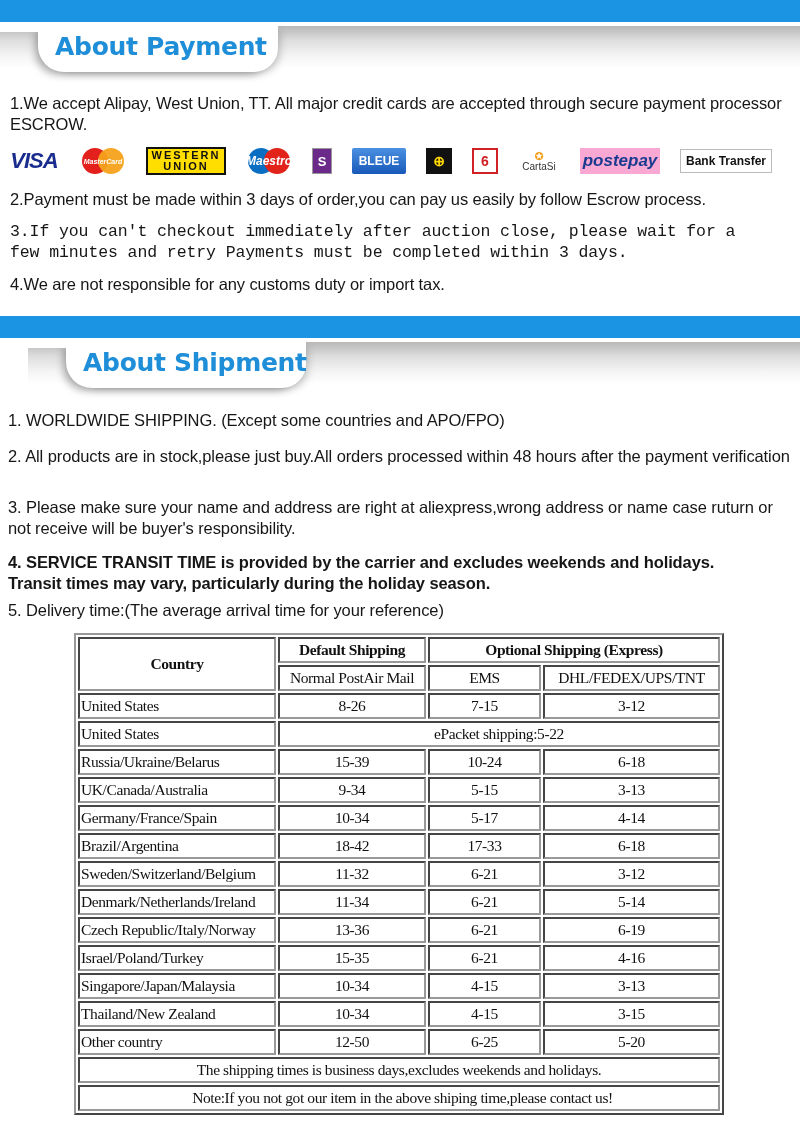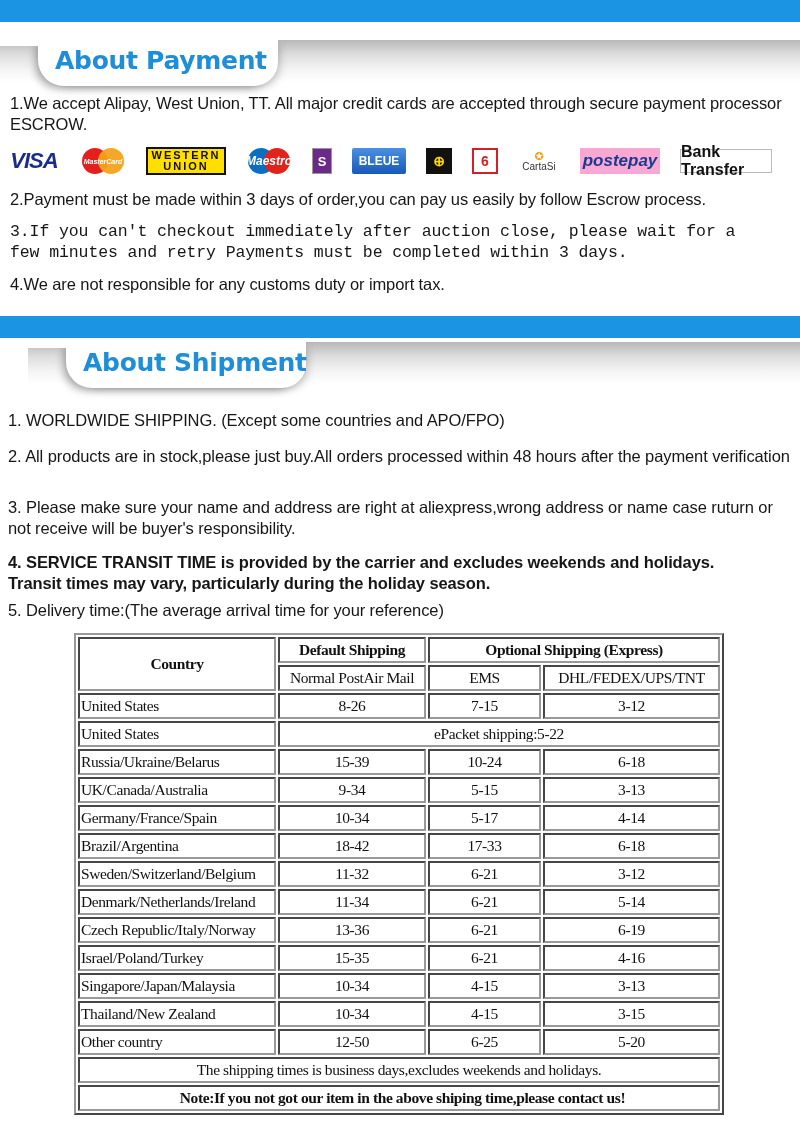--- a/index.html
+++ b/index.html
@@ -44,38 +44,38 @@
   .maestro .c1 { left: 2px; background: #0a6fc2; }
   .maestro .c2 { left: 18px; background: #e2231a; }
   .maestro .t { position: relative; font-size: 12px; color: #fff; font-style: italic; }
   .sg { width: 20px; height: 26px; background: #6b2a8a; border: 1px solid #999; color: #fff; font-size: 13px; }
   .bleue { width: 54px; height: 26px; background: linear-gradient(#4a90e2, #1859b8); color: #fff; font-size: 12px; border-radius: 2px; }
   .jcb { width: 26px; height: 26px; background: #111; color: #ffd600; font-size: 14px; }
   .six { width: 26px; height: 26px; background: #fff; border: 2px solid #d12127; color: #d12127; font-size: 14px; }
   .cartasi { width: 42px; flex-direction: column; font-size: 10px; color: #333; font-weight: normal; }
   .cartasi .ic { color: #f39c12; font-size: 11px; line-height: 10px; }
   .poste { width: 80px; height: 26px; background: #f9a8d4; color: #1a3a8f; font-style: italic; font-size: 17px; }
-  .bank { width: 92px; height: 24px; border: 1px solid #bbb; background: #fff; color: #111; font-size: 16px; }
+  .bank { width: 92px; height: 24px; border: 1px solid #bbb; background: #fff; color: #111; font-size: 12px; }
   .qiwi { width: 96px; height: 28px; margin-left: 12px; color: #1d6bb5; font-size: 11px; justify-content: flex-start; gap: 2px; }
   .qiwi .q { width: 18px; height: 18px; border: 3px solid #f5a623; border-radius: 50%; }
   .qiwi .w { width: 20px; height: 16px; border: 2px solid #1d6bb5; border-radius: 2px; }
   .qiwi .tx { line-height: 10px; display: flex; flex-direction: column; }
 
   table.ship { position: absolute; left: 74px; top: 633px; width: 650px; border: 2px outset #999; border-collapse: separate; border-spacing: 2px; font-family: "Liberation Serif", serif; font-size: 15.5px; color: #111; background: #fff; }
   table.ship td, table.ship th { border: 2px inset #999; height: 26px; padding: 0 1px; text-align: center; font-weight: normal; letter-spacing: -0.4px; white-space: nowrap; }
   table.ship th { font-weight: bold; }
   table.ship td.country { text-align: left; }
-  table.ship td.note { font-weight: bold; padding-left: 8px; }
+  table.ship td.note { font-weight: normal; padding-left: 8px; }
   .col1 { width: 198px; } .col2 { width: 148px; } .col3 { width: 113px; } .col4 { width: 177px; }
 </style>
 </head>
 <body>
 
 <div class="blue-bar" style="top:0;"></div>
-<div class="section-header" style="top:36px;">
+<div class="section-header" style="top:22px;">
   <div class="header-shadow"></div>
   <div class="header-tab"></div>
   <div class="header-title">About Payment</div>
 </div>
 
 <div class="para" style="top:93px;">1.We accept Alipay, West Union, TT. All major credit cards are accepted through secure payment processor ESCROW.</div>
 
 <div class="logos">
   <span class="logo visa">VISA</span>
   <span class="logo mc">

